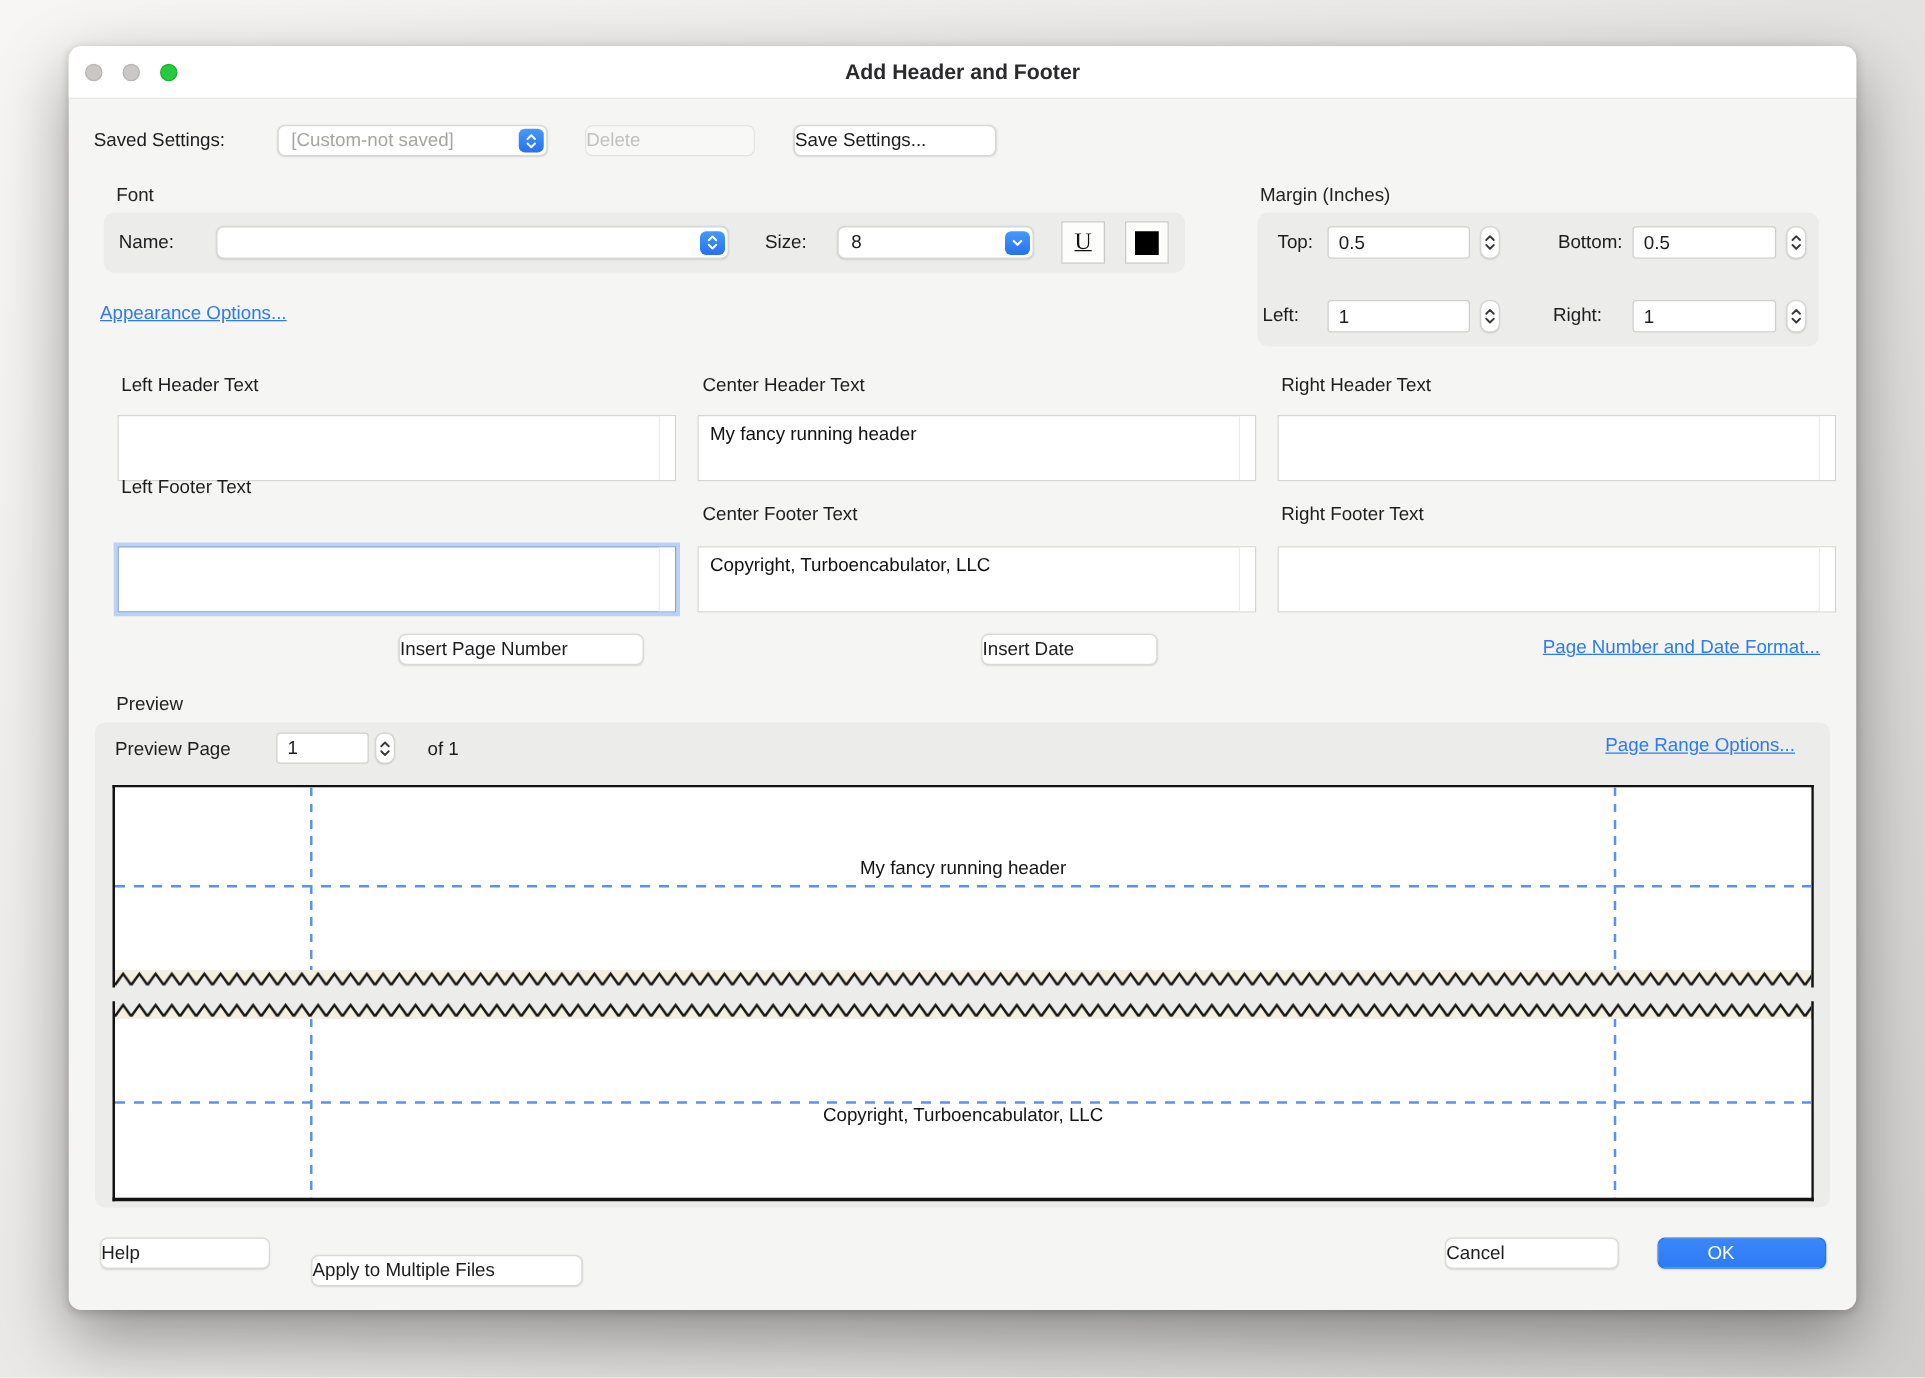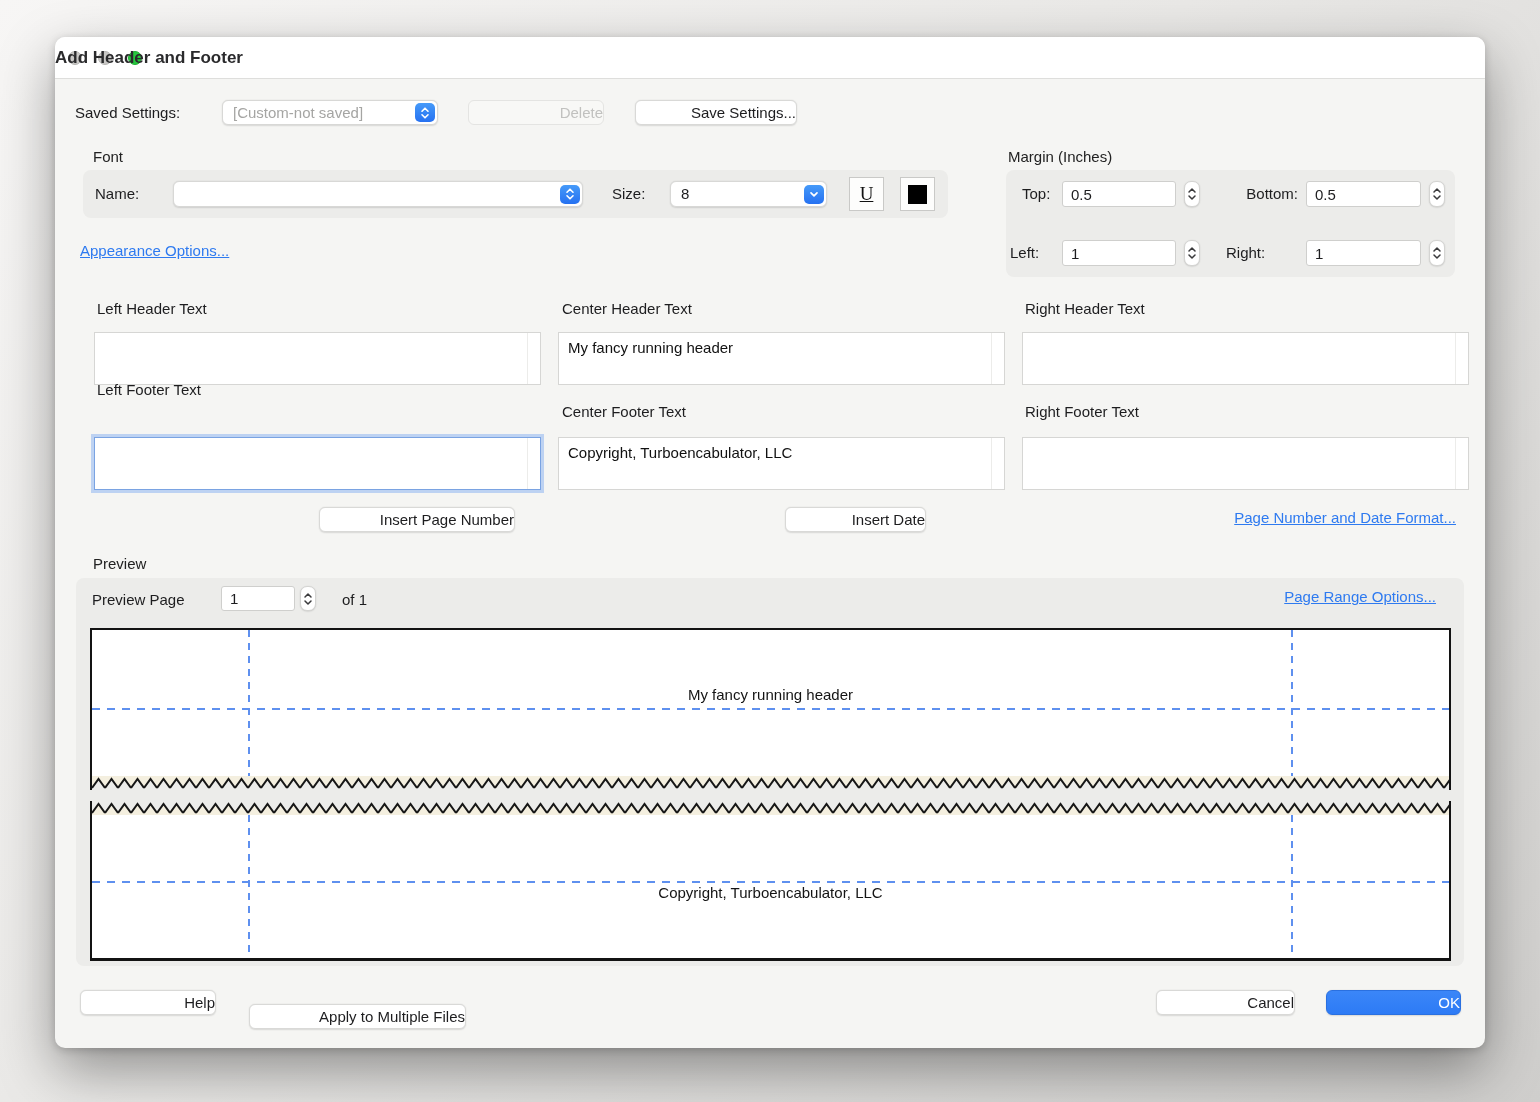--- a/index.html
+++ b/index.html
@@ -22,38 +22,38 @@
     position:absolute;left:55px;top:37px;width:1430px;height:1011px;
     background:var(--dlg);border-radius:10px;
     box-shadow:0 22px 55px rgba(0,0,0,.38),0 2px 8px rgba(0,0,0,.18);
   }
   .titlebar{
     position:absolute;left:0;top:0;width:100%;height:42px;background:#ffffff;
     border-radius:10px 10px 0 0;border-bottom:1px solid #dededc;
   }
   .title{
     position:absolute;left:0;right:0;top:0;height:42px;line-height:42px;
-    text-align:left;font-weight:bold;font-size:17px;color:#2a2a2c;
+    text-align:center;font-weight:bold;font-size:17px;color:#2a2a2c;
   }
   .light{position:absolute;top:14px;width:14px;height:14px;border-radius:50%;}
   .light.gray{background:#c9c8c6;border:1px solid #b6b5b3;}
   .light.green{background:#27c93f;border:1px solid #1fae31;}
 
   .label{position:absolute;font-size:15px;color:var(--ink);white-space:nowrap;}
   .seclabel{position:absolute;font-size:15px;color:#222;}
   .panel{position:absolute;background:var(--panel);border-radius:8px;}
 
   .btn{
     position:absolute;height:25px;background:#ffffff;border:1px solid #d9d9d7;
-    border-radius:6px;font-size:15px;color:var(--ink);text-align:right;
+    border-radius:6px;font-size:15px;color:var(--ink);text-align:left;
     line-height:23px;cursor:pointer;box-shadow:0 .5px 1.5px rgba(0,0,0,.12);
     padding:0;font-family:inherit;
   }
   .btn.disabled{color:#c1c1bf;background:#f8f8f6;border-color:#e4e4e2;box-shadow:none;}
-  .btn.primary{background:linear-gradient(#3b86f8,var(--accent));color:#fff;border:1px solid #2a70e0;}
+  .btn.primary{background:linear-gradient(#3b86f8,var(--accent));color:#fff;border:1px solid #2a70e0;padding-left:39px;}
 
   .popup{
     position:absolute;height:25px;background:#fff;border:1px solid #d8d8d6;
     border-radius:6px;box-shadow:0 .5px 1.5px rgba(0,0,0,.12);cursor:pointer;
   }
   .popup-text{
     position:absolute;left:10px;top:0;right:26px;height:23px;line-height:23px;
     font-size:15px;color:var(--ink);overflow:hidden;white-space:nowrap;
   }
   .popup-text.dim{color:#a5a5a3;}
@@ -191,21 +191,21 @@
     </span>
     <div class="label" style="left:4px;top:74px">Left:</div>
     <div class="field" style="left:56px;top:70px;width:114px">
       <input value="1" style="">
     </div>
     <span class="stepper" style="left:178px;top:70px">
       <svg width="10" height="18" viewBox="0 0 10 18">
           <path d="M2 7 L5 4 L8 7 M2 11 L5 14 L8 11" fill="none" stroke="#3a3a3c" stroke-width="1.5" stroke-linecap="round" stroke-linejoin="round"></path>
         </svg>
     </span>
-    <div class="label" style="left:220px;top:74px;width:72px;text-align:left">Right:</div>
+    <div class="label" style="left:220px;top:74px;width:72px;text-align:center">Right:</div>
     <div class="field" style="left:300px;top:70px;width:115px">
       <input value="1" style="">
     </div>
     <span class="stepper" style="left:423px;top:70px">
       <svg width="10" height="18" viewBox="0 0 10 18">
           <path d="M2 7 L5 4 L8 7 M2 11 L5 14 L8 11" fill="none" stroke="#3a3a3c" stroke-width="1.5" stroke-linecap="round" stroke-linejoin="round"></path>
         </svg>
     </span>
   </div>
 

